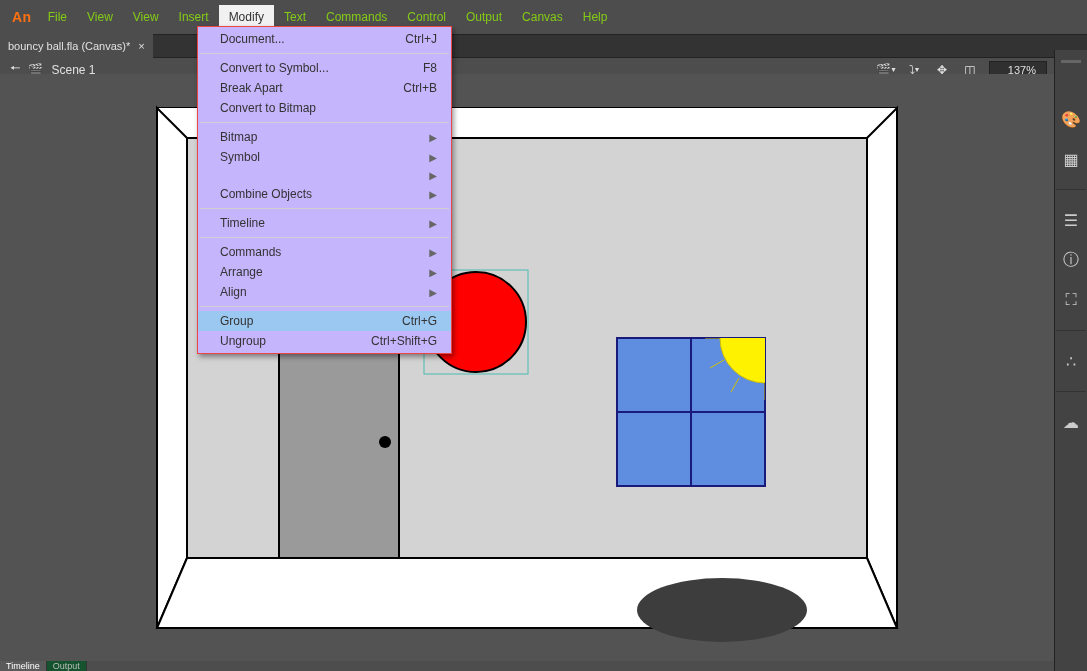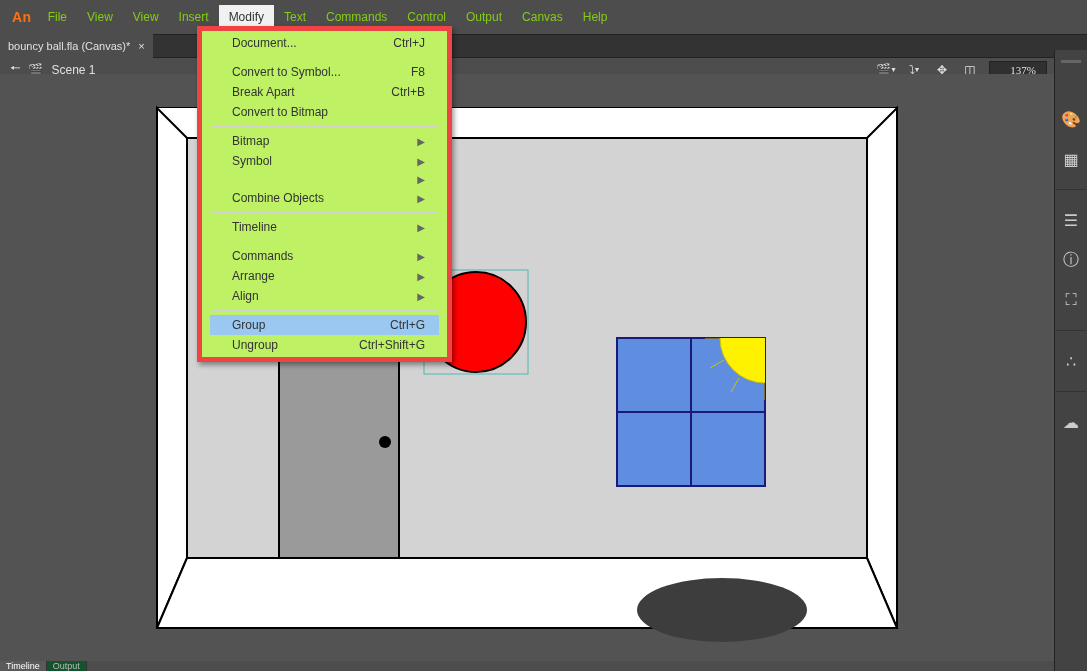--- a/index.html
+++ b/index.html
@@ -15,39 +15,39 @@
 .tabbar { height:24px; background:#333333; display:flex; align-items:center; border-top:1px solid #222; border-bottom:1px solid #222;text-align:right;}
 .tab { height:24px; background:#4d4d4d; color:#e0e0e0; padding:0 8px; display:flex; align-items:center; font-size:11px; }
 .tab .close { margin-left:8px; cursor:default; }
 
 
 .scenebar { height:24px; background:#4d4d4d; display:flex; align-items:center; padding:0 10px; color:#e0e0e0; font-size:12px; border-bottom:1px solid #222;}
 .scene-left { display:flex; align-items:center; gap:8px; flex:1; }
 .back-arrow { color:#e0e0e0; }
 .scene-tools { display:flex; align-items:center; gap:10px; }
 .tool-icn { width:18px; height:18px; display:flex; align-items:center; justify-content:center; cursor:default; color:#e0e0e0; }
-.zoom-box { background:#303030; border:1px solid #222; color:#e0e0e0; padding:2px 10px; min-width:58px; text-align:right; font-size:11px;font-family:Liberation Serif, serif; }
+.zoom-box { background:#303030; border:1px solid #222; color:#e0e0e0; padding:2px 10px; min-width:58px; text-align:right; font-size:11px; }
 .zoom-arrow { background:#303030; border:1px solid #222; color:#e0e0e0; width:20px; height:20px; display:flex; align-items:center; justify-content:center; }
 
 
 .workspace { position:absolute; left:0; top:74px; right:33px; bottom:10px; background:#535353; overflow:hidden; }
 
 
 .dock { position:absolute; right:0; top:50px; width:33px; bottom:0; background:#434343; display:flex; flex-direction:column; align-items:center; gap:20px; padding-top:10px; border-left:1px solid #222;}
 .dock-handle { width:20px; height:3px; background:#666; margin-bottom:2px;}
 .dock-icn { width:20px; height:20px; display:flex; align-items:center; justify-content:center; color:#ccc; font-size:16px; }
 .dock-sep { width:30px; height:1px; background:#333; }
 
 
 .bottom-tabs { position:absolute; left:0; bottom:0; height:10px; display:flex; font-size:9px; color:#bbb; }
 .bottom-tab { padding:0 6px; background:#14532d; border-right:1px solid #333; line-height:10px;}
 .bottom-tab:first-child { background:#5a5a5a; color:#fff;}
 
 
-.dropdown { position:absolute; left:197px; top:26px; width:255px; background:#bef264; border:5px solid #ef4444; box-shadow:2px 3px 5px rgba(0,0,0,.4); padding:2px 8px; z-index:100; }
+.dropdown { position:absolute; left:197px; top:26px; width:255px; background:#c4b5fd; border:1px solid #ef4444; box-shadow:2px 3px 5px rgba(0,0,0,.4); padding:2px 0; z-index:100; }
 .dd-item { display:flex; align-items:center; padding:3px 14px 3px 22px; cursor:default; font-size:12px; color:#333; }
 .dd-item .label { flex:1; }
 .dd-item .shortcut { color:#333; font-size:12px; }
 .dd-item .arrow { margin-left:auto; font-size:10px; color:#666; }
 .dd-item.highlight { background:#9ac8f0; }
 .dd-sep { height:1px; background:#d0d0d0; margin:4px 2px; }
 
 
 .stage { position:absolute; left:50%; top:50%; transform:translate(-50%,-50%); }
 </style>

